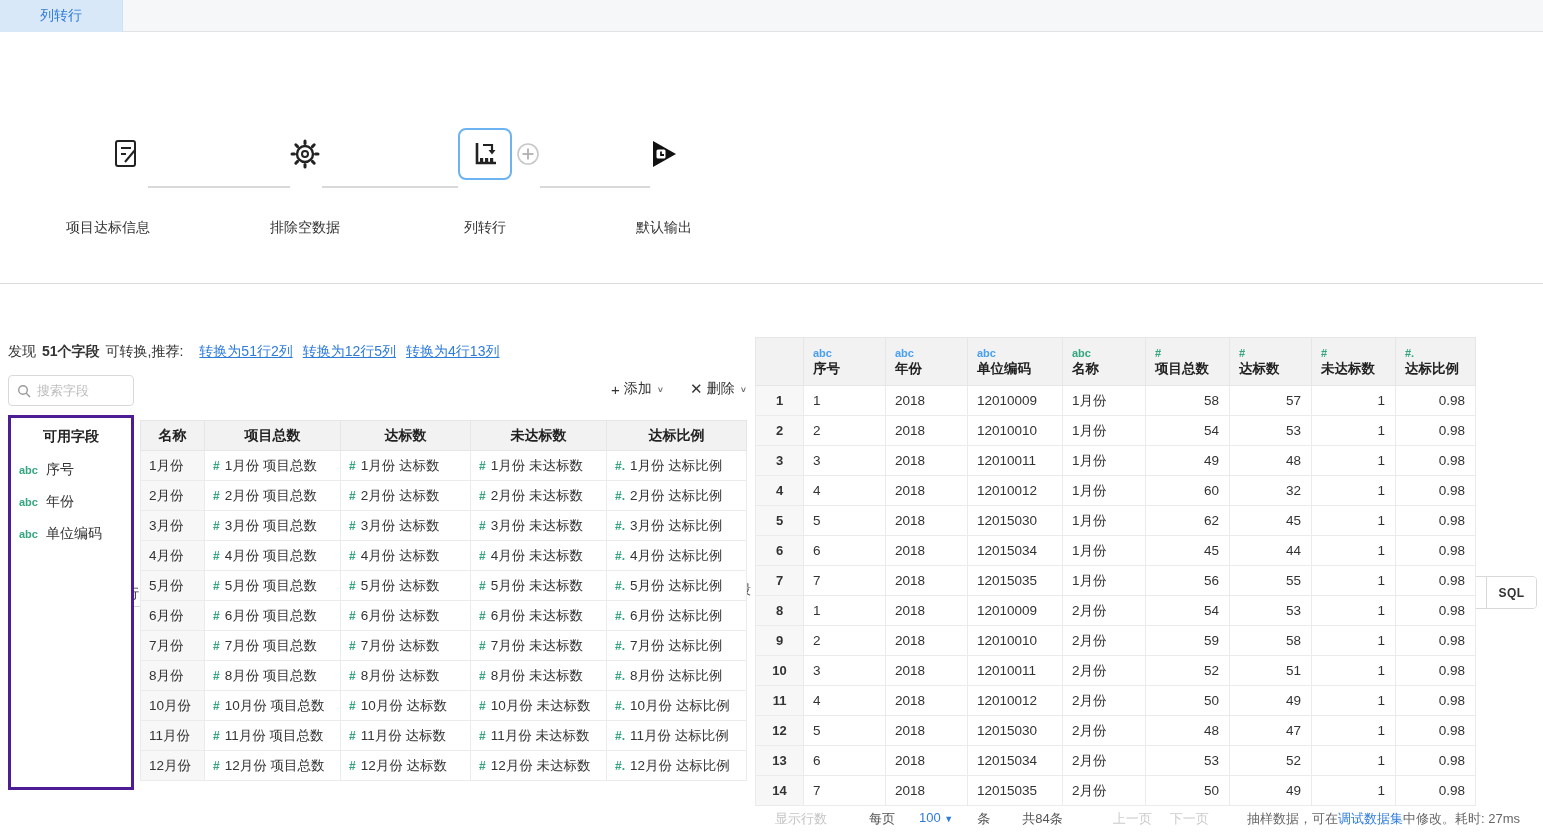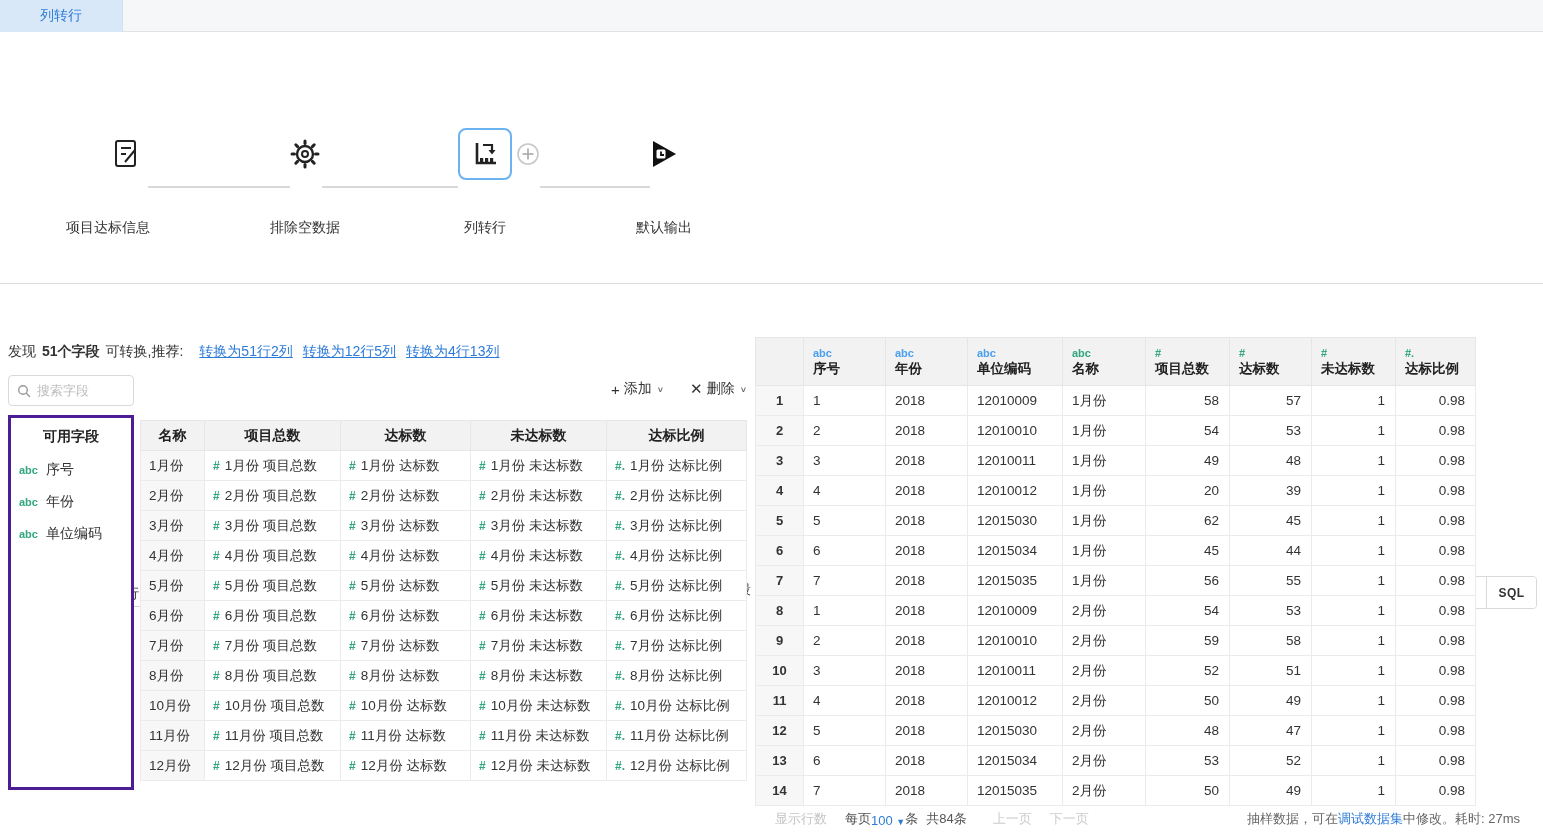--- a/index.html
+++ b/index.html
@@ -94,21 +94,21 @@
   .tone-green { color:#33a67f; }
   .dtable td { height:30px; border:1px solid #ebebeb; font-size:13.5px; color:#333; background:#fff; white-space:nowrap; }
   .dtable td.rownum { background:#f7f7f7; text-align:center; font-weight:bold; color:#333; font-size:13px; }
   .dtable th.rownum-h { background:#f2f2f2; }
   .al { text-align:left; padding-left:9px; }
   .ar { text-align:right; padding-right:10px; }
 
   
   .bottombar { position:absolute; left:755px; top:805px; width:780px; height:27px; display:flex;
     align-items:center; font-size:13px; }
-  .bb-left { display:flex; align-items:flex-end; gap:0; margin-left:20px; }
+  .bb-left { display:flex; align-items:flex-start; gap:24px; margin-left:20px; }
   .bb-gray { color:#c4c4c4; }
   .bb-dark { color:#555; }
   .bb-blue { color:#2e7cd9; cursor:pointer; }
   .bb-caret { color:#2e7cd9; font-size:9px; }
   .bb-pages { display:flex; gap:18px; margin-left:26px; color:#cccccc; }
   .bb-note { position:absolute; right:15px; color:#666; white-space:nowrap; }
   .bb-note a { color:#2e7cd9; text-decoration:none; cursor:pointer; }
 
   svg { display:block; }
 </style>
@@ -526,22 +526,22 @@
             <td class="ar">48</td>
             <td class="ar">1</td>
             <td class="ar">0.98</td>
           </tr>
           <tr>
             <td class="rownum">4</td>
             <td class="al">4</td>
             <td class="al">2018</td>
             <td class="al">12010012</td>
             <td class="al">1月份</td>
-            <td class="ar">20</td>
-            <td class="ar">39</td>
+            <td class="ar">60</td>
+            <td class="ar">32</td>
             <td class="ar">1</td>
             <td class="ar">0.98</td>
           </tr>
           <tr>
             <td class="rownum">5</td>
             <td class="al">5</td>
             <td class="al">2018</td>
             <td class="al">12015030</td>
             <td class="al">1月份</td>
             <td class="ar">62</td>

